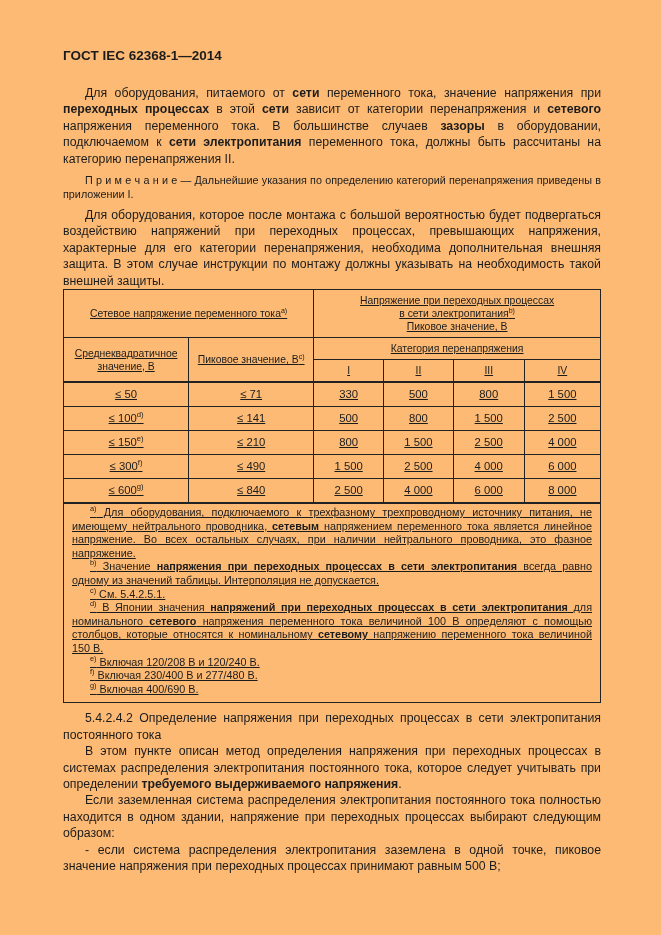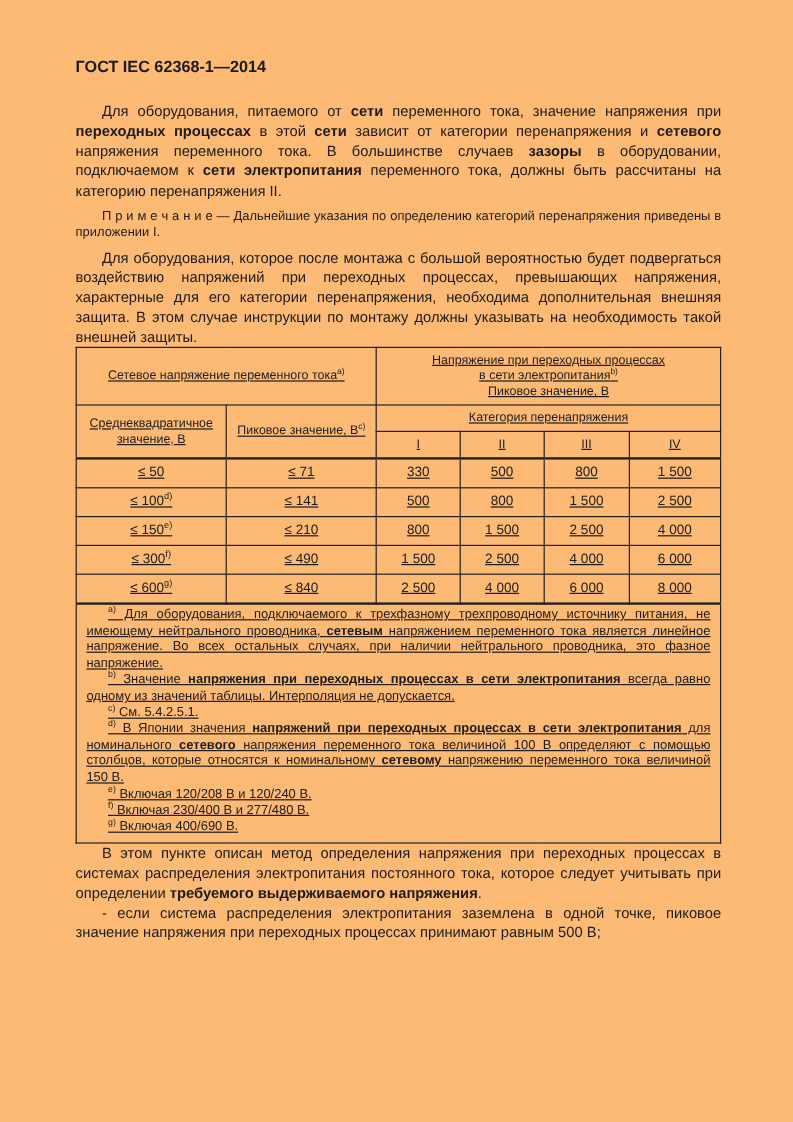--- a/index.html
+++ b/index.html
@@ -170,19 +170,21 @@
           <p class="fn-p"><sup>c)</sup><span> См. 5.4.2.5.1.</span></p>
           <p class="fn-p"><sup>d)</sup><span> В Японии значения </span><span class="b">напряжений при переходных процессах в сети электропитания</span><span> для номинального </span><span class="b">сетевого</span><span> напряжения переменного тока величиной 100 В определяют с помощью столбцов, которые относятся к номинальному </span><span class="b">сетевому</span><span> напряжению переменного тока величиной 150 В.</span></p>
           <p class="fn-p"><sup>e)</sup><span> Включая 120/208 В и 120/240 В.</span></p>
           <p class="fn-p"><sup>f)</sup><span> Включая 230/400 В и 277/480 В.</span></p>
           <p class="fn-p"><sup>g)</sup><span> Включая 400/690 В.</span></p>
         </td>
       </tr>
     </tbody>
   </table>
 
+  <p class="body-p section-heading">5.4.2.4.2 Определение напряжения при переходных процессах в сети электропитания постоянного тока</p>
 
   <p class="body-p"><span>В этом пункте описан метод определения напряжения при переходных процессах в системах распределения электропитания постоянного тока, которое следует учитывать при определении </span><span class="b">требуемого выдерживаемого напряжения</span><span>.</span></p>
 
+  <p class="body-p">Если заземленная система распределения электропитания постоянного тока полностью находится в одном здании, напряжение при переходных процессах выбирают следующим образом:</p>
 
   <p class="body-p">- если система распределения электропитания заземлена в одной точке, пиковое значение напряжения при переходных процессах принимают равным 500 В;</p>
 
 </div>
 
 </body></html>

